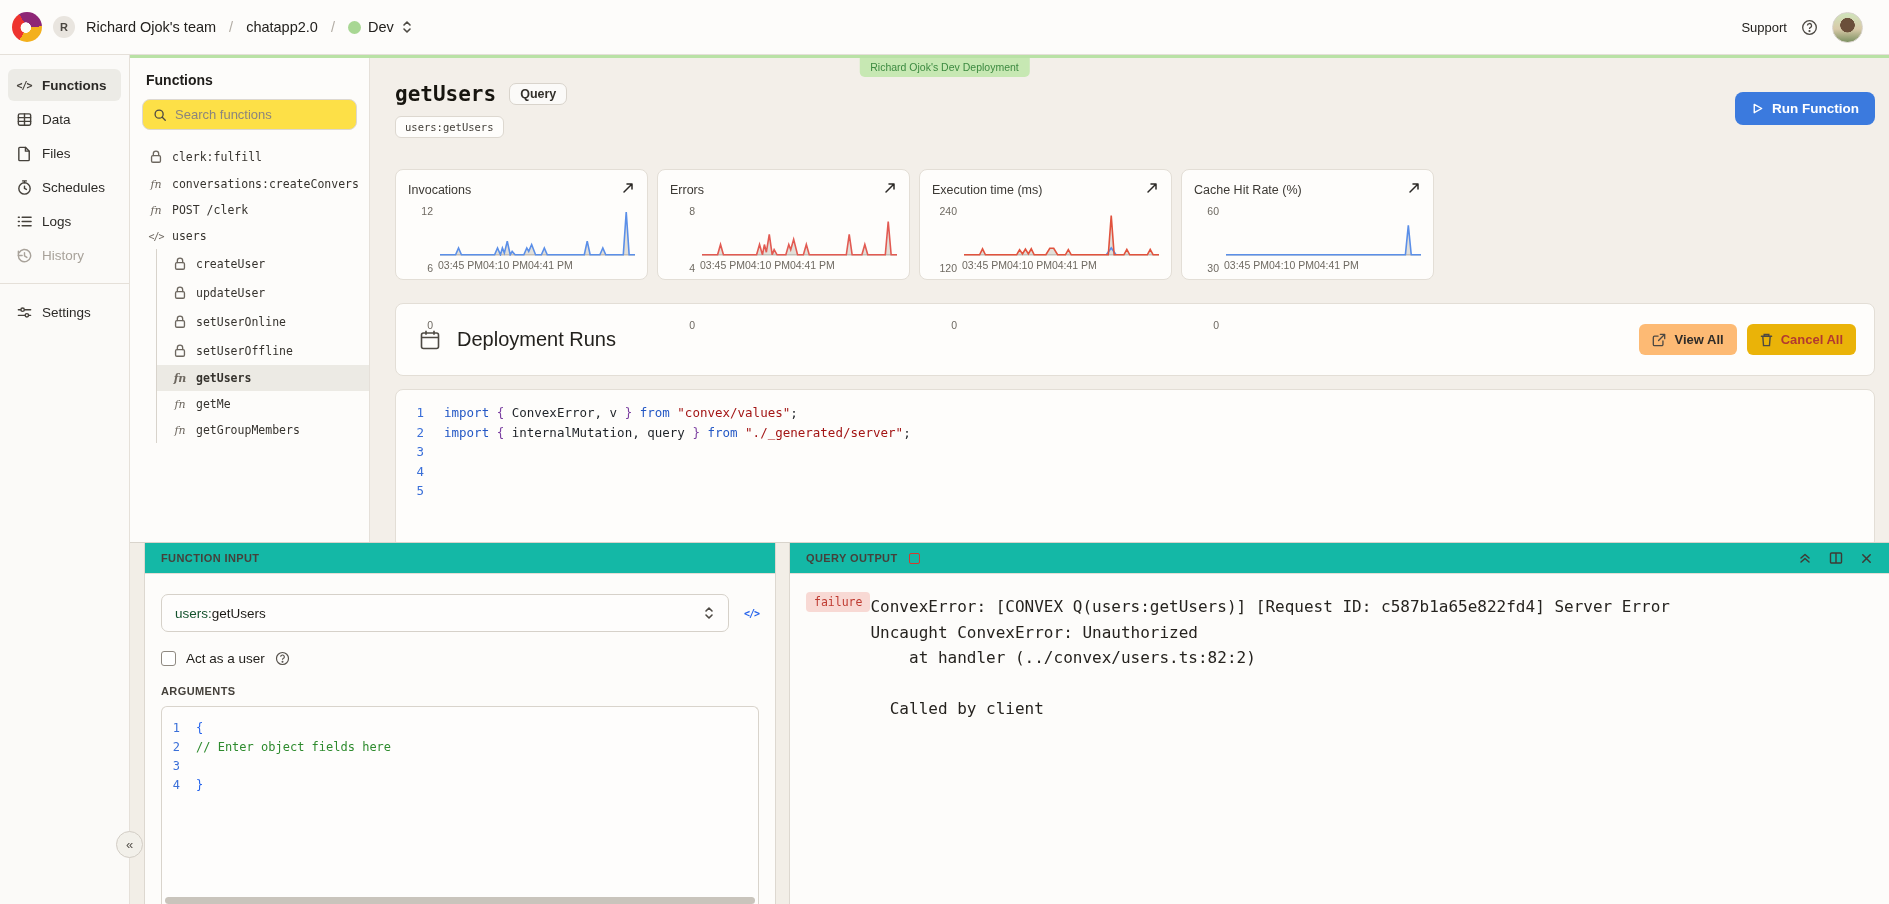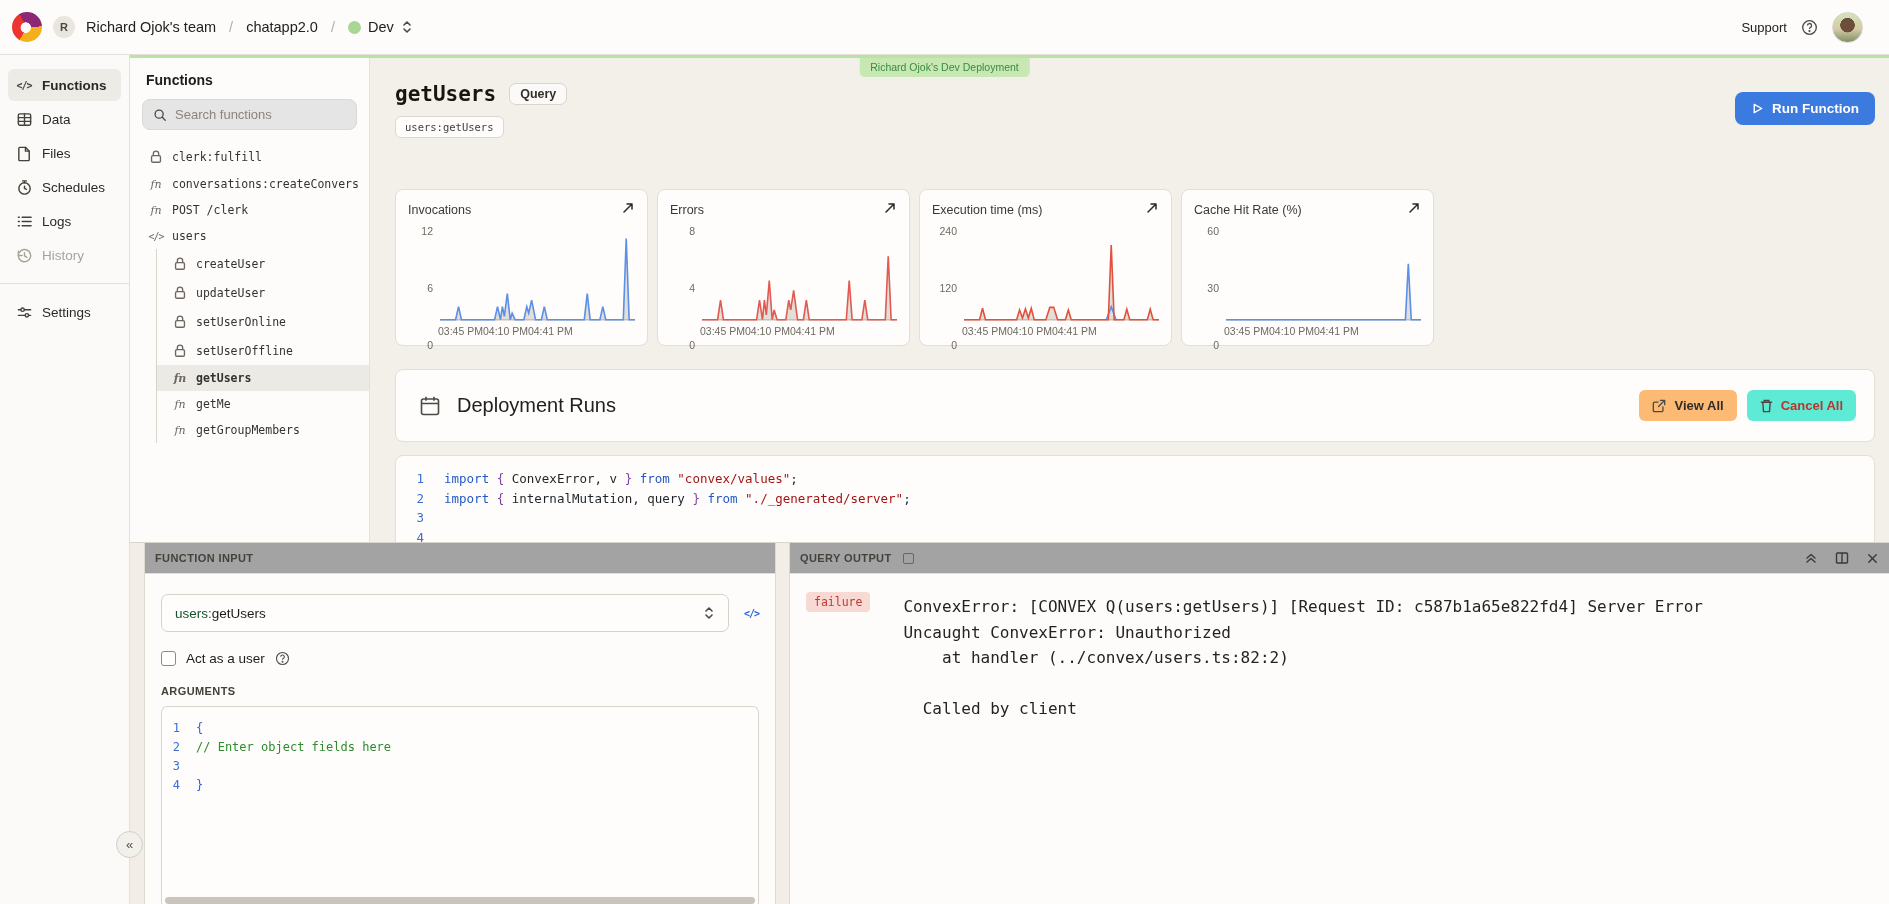--- a/index.html
+++ b/index.html
@@ -42,21 +42,21 @@
   .side-item.active { background:#ecebe6; font-weight:700; }
   .side-item.disabled { color:#a8a29a; }
   .side-item.disabled .side-icon { color:#a8a29a; }
   .side-icon { width:18px; height:18px; display:flex; align-items:center; justify-content:center; color:#45413b; }
   .side-divider { border-top:1px solid #e5e0d9; margin:10px 0; }
 
   
   .fn-panel { width:240px; background:#fdfcfa; border-right:1px solid #e5e0d9; padding-top:17px;
               overflow:hidden; flex-shrink:0; }
   .fn-title { font-size:14px; font-weight:700; color:#1e1c19; padding:0 16px 11px; }
-  .search-box { margin:0 12px 12px; display:flex; align-items:center; gap:8px; background:#e5e5e5;
+  .search-box { margin:0 12px 12px; display:flex; align-items:center; gap:8px; background:#fde047;
                 border:1px solid #ddd8d0; border-radius:8px; padding:7px 10px; color:#8b857d; }
   .search-box input { border:none; outline:none; background:transparent; font-size:13px; color:#3a3733;
                       width:100%; font-family:"Liberation Sans",sans-serif; }
   .search-box input::placeholder { color:#8b857d; }
   .fn-list { font-family:"DejaVu Sans Mono", monospace; font-size:11.5px; color:#36332e; }
   .fn-item { display:flex; align-items:center; gap:8px; padding:6px 8px 6px 18px; cursor:pointer;
              white-space:nowrap; overflow:hidden; }
   .fn-item.child { margin-left:26px; border-left:1px solid #d8d3cb; padding-left:15px; }
   .fn-item.selected { background:#eceae4; font-weight:700; }
   .fn-icon { width:16px; flex-shrink:0; display:flex; justify-content:center; color:#6d675f; }
@@ -72,57 +72,57 @@
                 font-size:12.5px; font-weight:600; color:#33302b; }
   .path-badge { display:inline-block; margin-top:10px; background:#fefdfb; border:1px solid #ddd8d0;
                 border-radius:6px; padding:4px 9px; font-family:"DejaVu Sans Mono", monospace;
                 font-size:10.5px; color:#44403a; }
   .run-btn { background:#3b7ade; color:#fff; border:none; border-radius:8px; padding:9px 16px;
              font-size:13.5px; font-weight:600; display:flex; align-items:center; gap:8px;
              margin-top:10px; cursor:pointer; font-family:"Liberation Sans",sans-serif; }
 
   
   .charts-row { display:flex; gap:9px; margin-top:31px; }
-  .chart-card { width:253px; height:157px; background:#fefdfb; border:1px solid #e3ded6; border-radius:8px;
-                padding:11px 12px 8px; display:flex; flex-direction:column;margin-top:20px; }
+  .chart-card { width:253px; height:111px; background:#fefdfb; border:1px solid #e3ded6; border-radius:8px;
+                padding:11px 12px 8px; display:flex; flex-direction:column; }
   .chart-head { display:flex; justify-content:space-between; align-items:center; font-size:12.5px; color:#3c3934; }
   .expand-icon { color:#2b2926; cursor:pointer; }
   .chart-body { flex:1; display:flex; margin-top:7px; min-height:0; }
   .ylabels { width:32px; display:flex; flex-direction:column; justify-content:space-between;
              align-items:flex-end; padding:0 7px 2px 0; font-size:10.5px; color:#6e6961;gap:45px; }
   .plot { flex:1; height:100%; }
   .xlabels { display:flex; justify-content:flex-start; padding:3px 12px 0 30px; font-size:10.5px; color:#6e6961; }
 
   
   .sched-card { margin-top:23px; height:73px; background:#fefdfb; border:1px solid #e3ded6; border-radius:8px;
                 display:flex; align-items:center; justify-content:space-between; padding:0 18px 0 22px; }
   .sched-left { display:flex; align-items:center; gap:15px; font-size:20px; color:#23211d; }
   .sched-btns { display:flex; gap:10px; }
   .btn-gray { background:#fdba74; border:none; border-radius:6px; padding:8px 13px; font-size:13px; font-weight:600;
               color:#2f2c28; display:flex; align-items:center; gap:8px; cursor:pointer;
               font-family:"Liberation Sans",sans-serif; }
-  .btn-red { background:#5eead4; color:#b23930; }
+  .btn-red { background:#eab308; color:#b23930; }
 
   
   .code-card { margin-top:13px; height:160px; background:#fefdfb; border:1px solid #e3ded6; border-radius:8px;
                padding:13px 0; font-family:"DejaVu Sans Mono", monospace; font-size:12.5px; line-height:19.5px;
                overflow:hidden; }
   .code-line { display:flex; }
   .code-ln { width:48px; text-align:right; padding-right:20px; color:#3a6fd8; flex-shrink:0; }
   .tk-kw { color:#2458c5; } .tk-br { color:#7b3fa0; } .tk-str { color:#a31515; } .tk-pl { color:#1f2328; }
   .tk-brb { color:#2563eb; } .tk-cm { color:#2e8b2e; }
 
   
   .bottom-overlay { position:absolute; left:130px; right:0; top:542px; bottom:0; background:#f2eee7;
                     border-top:1px solid #d9d4cc; display:flex; z-index:10; }
   .fi-panel { width:632px; margin-left:14px; background:#fdfcfa; border-left:1px solid #ddd8d0;
               border-right:1px solid #ddd8d0; display:flex; flex-direction:column; }
-  .panel-header { height:31px; flex-shrink:0; display:flex; align-items:center; padding:0 10px;
+  .panel-header { height:31px; flex-shrink:0; display:flex; align-items:center; padding:0 16px;
                   font-size:11px; font-weight:700; letter-spacing:0.4px; color:#45413b;
-                  border-bottom:1px solid #e3ded6; background:#a3a3a3; }
+                  border-bottom:1px solid #e3ded6; background:#14b8a6; }
   .fi-body { flex:1; padding:20px 16px 0; display:flex; flex-direction:column; min-height:0; }
   .select-row { display:flex; align-items:center; gap:15px; }
   .fn-select { flex:1; height:38px; background:#fefdfc; border:1px solid #d6d1c9; border-radius:7px;
                display:flex; align-items:center; justify-content:space-between; padding:0 13px;
                font-size:13.5px; cursor:pointer; }
   .sel-prefix { color:#14532d; } .sel-name { color:#1d1b17; }
   .code-link { color:#2563eb; font-family:"DejaVu Sans Mono", monospace; font-size:10px; font-weight:700;
                letter-spacing:-1px; cursor:pointer; }
   .checkbox-row { margin-top:19px; display:flex; align-items:center; gap:10px; font-size:13.5px; color:#23211d; }
   .checkbox { width:15px; height:15px; border:1.5px solid #8f8981; border-radius:3px; background:#fff; cursor:pointer; }
@@ -133,21 +133,21 @@
                  line-height:19px; padding:12px 0 0; position:relative; min-height:0; overflow:hidden; }
   .args-editor .code-ln { width:34px; padding-right:16px; }
   .args-scrollbar { position:absolute; bottom:0; left:3px; right:3px; height:7px; background:#c9c4bc; border-radius:4px; }
 
   .divider-gap { width:13px; flex-shrink:0; }
 
   .qo-panel { flex:1; background:#fdfcfa; border-left:1px solid #ddd8d0; display:flex; flex-direction:column; }
   .rec-icon { width:11px; height:11px; border:1.5px solid #d23b2f; border-radius:2px; margin-left:11px; }
   .qo-icons { margin-left:auto; display:flex; gap:17px; color:#3e3a35; align-items:center; }
   .qo-icons .ic { cursor:pointer; color:#3e3a35; }
-  .qo-body { padding:18px 16px; display:flex; align-items:flex-start; gap:33px;
+  .qo-body { padding:18px 16px; display:flex; align-items:flex-start; gap:0;
              font-family:"DejaVu Sans Mono", monospace; font-size:11.5px; }
   .failure-badge { background:#f8d9d4; color:#bf3a30; padding:3px 8px; border-radius:4px; flex-shrink:0; }
   .qo-log { white-space:pre; line-height:1.6; color:#26231f; margin-top:2px;
             font-family:"DejaVu Sans Mono", monospace; font-size:16px; }
 
   .collapse-btn { position:absolute; left:-14px; top:288px; width:27px; height:27px; border-radius:50%;
                   background:#f2f0ea; border:1px solid #d2cdc5; color:#55514b; font-size:13px;
                   display:flex; align-items:center; justify-content:center; cursor:pointer; }
 </style>
 </head>

